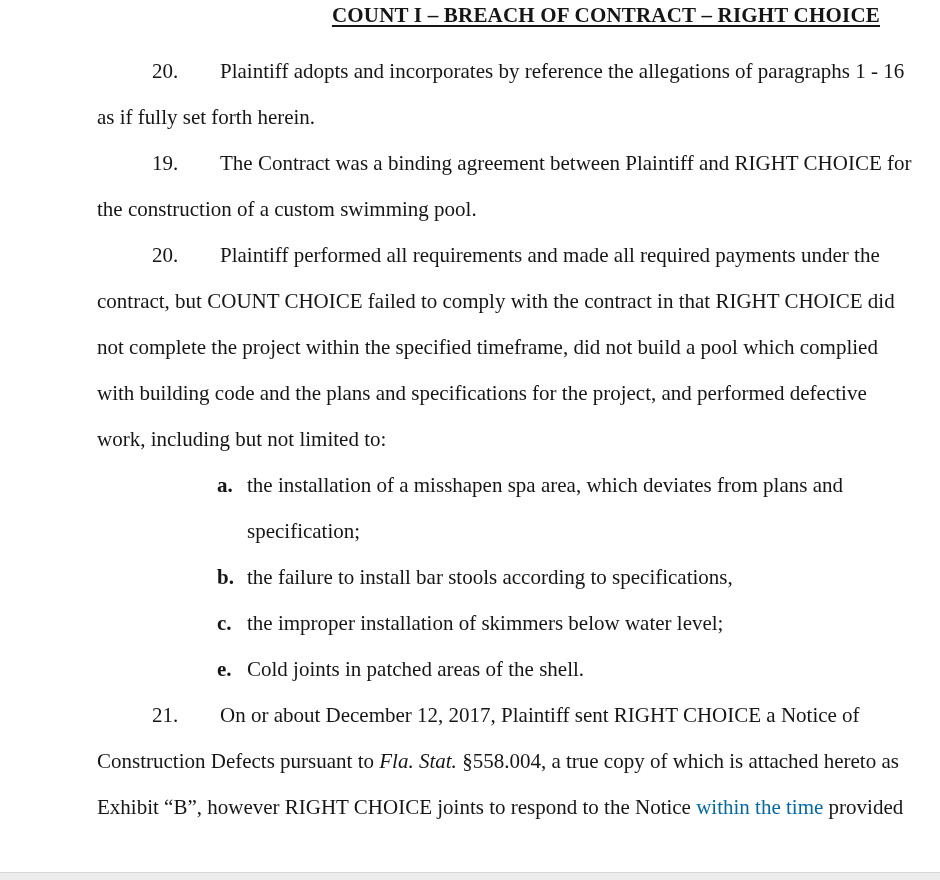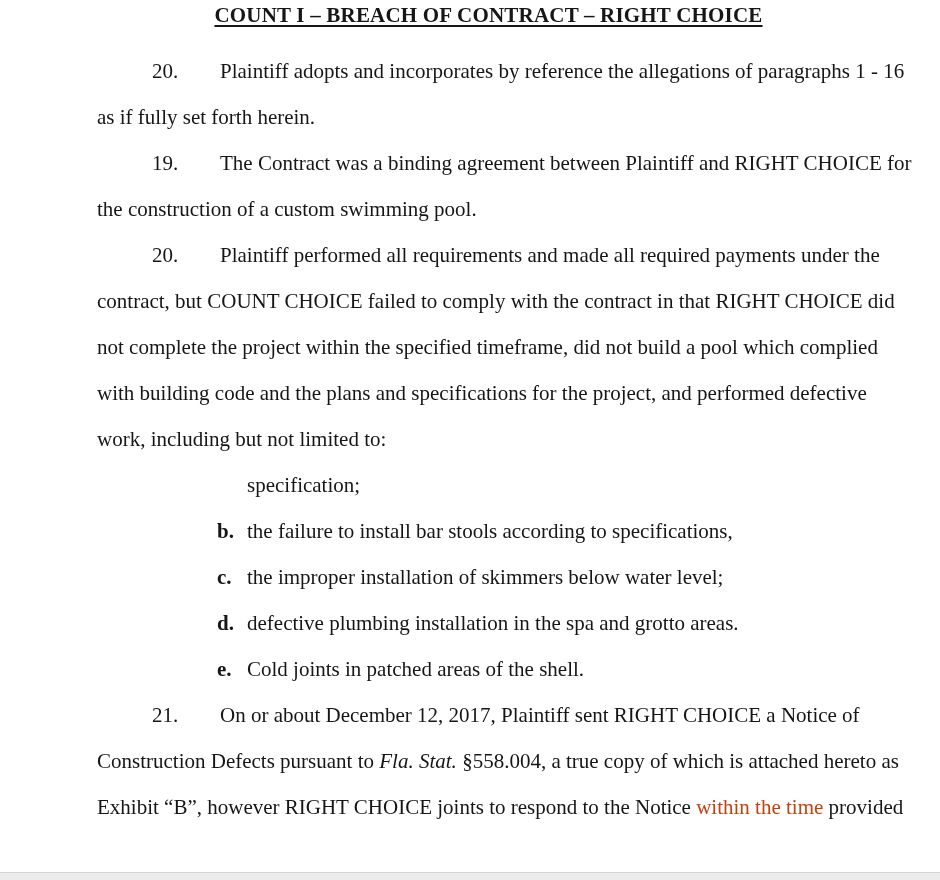--- a/index.html
+++ b/index.html
@@ -16,21 +16,21 @@
     font-size: 21px;
     color: #161616;
     overflow: hidden;
   }
   .content {
     padding: 0 60px 0 97px;
   }
   .doc-title {
     height: 48px;
     line-height: 31px;
-    text-align: center;
+    text-align: right;
     font-weight: bold;
     letter-spacing: 0.2px;
   }
   .doc-title .underlined {
     text-decoration: underline;
     text-decoration-thickness: 2px;
     text-underline-offset: 3px;
   }
   .line {
     height: 46px;
@@ -56,21 +56,21 @@
   .line.list-cont {
     padding-left: 150px;
   }
   .line.margin {
     padding-left: 0;
   }
   .italic {
     font-style: italic;
   }
   .faded {
-    color: #c2410c;
+    color: #0369a1;
     margin-top: 12px;
   }
   .bottom-bar {
     position: absolute;
     left: 0;
     right: 0;
     bottom: 0;
     height: 7px;
     background: #ececec;
     border-top: 1px solid #d6d6d6;
@@ -87,24 +87,24 @@
     <div>
         <div class="line numbered"><span class="label">20.</span><span><span class="">Plaintiff adopts and incorporates by reference the allegations of paragraphs 1 - 16</span></span></div>
         <div class="line margin"><span><span class="">as if fully set forth herein.</span></span></div>
         <div class="line numbered"><span class="label">19.</span><span><span class="">The Contract was a binding agreement between Plaintiff and RIGHT CHOICE for</span></span></div>
         <div class="line margin"><span><span class="">the construction of a custom swimming pool.</span></span></div>
         <div class="line numbered"><span class="label">20.</span><span><span class="">Plaintiff performed all requirements and made all required payments under the</span></span></div>
         <div class="line margin"><span><span class="">contract, but COUNT CHOICE failed to comply with the contract in that RIGHT CHOICE did</span></span></div>
         <div class="line margin"><span><span class="">not complete the project within the specified timeframe, did not build a pool which complied</span></span></div>
         <div class="line margin"><span><span class="">with building code and the plans and specifications for the project, and performed defective</span></span></div>
         <div class="line margin"><span><span class="">work, including but not limited to:</span></span></div>
+        <div class="line list"><span class="label">a.</span><span><span class="">the installation of a misshapen spa area, which deviates from plans and</span></span></div>
         <div class="line list-cont"><span><span class="">specification;</span></span></div>
         <div class="line list"><span class="label">b.</span><span><span class="">the failure to install bar stools according to specifications,</span></span></div>
         <div class="line list"><span class="label">c.</span><span><span class="">the improper installation of skimmers below water level;</span></span></div>
-        <div class="line list"><span class="label">d.</span><span><span class="">defective plumbing installation in the spa and grotto areas.</span></span></div>
         <div class="line list"><span class="label">e.</span><span><span class="">Cold joints in patched areas of the shell.</span></span></div>
         <div class="line numbered"><span class="label">21.</span><span><span class="">On or about December 12, 2017, Plaintiff sent RIGHT CHOICE a Notice of</span></span></div>
         <div class="line margin"><span><span class="">Construction Defects pursuant to </span><span class="italic ">Fla. Stat.</span><span class=""> §558.004, a true copy of which is attached hereto as</span></span></div>
         <div class="line margin"><span><span class="">Exhibit “B”, however RIGHT CHOICE joints to respond to the Notice </span><span class="faded">within the time</span><span class=""> provided</span></span></div>
       </div>
   </div>
   <div class="bottom-bar"></div>
 </div>
 
 </body></html>

